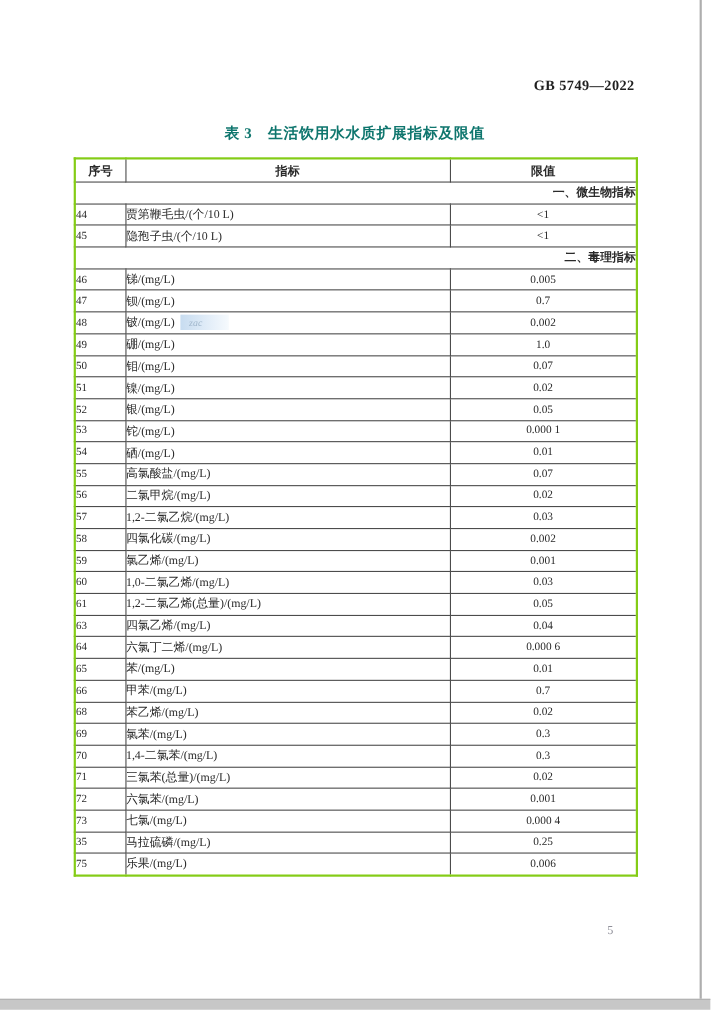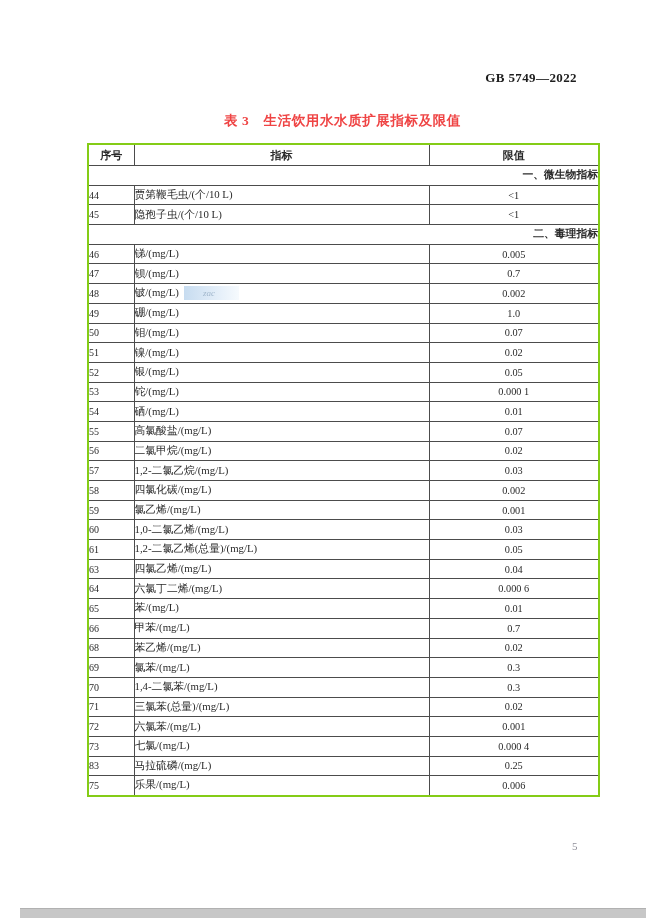--- a/index.html
+++ b/index.html
@@ -1,28 +1,28 @@
 <!DOCTYPE html>
 <html><head>
 <meta charset="utf-8">
 <style>
   html,body{margin:0;padding:0;}
   body{
     width:646px;height:918px;position:relative;overflow:hidden;
     background:#ffffff;
     font-family:"Liberation Serif","DejaVu Serif",serif;
   }
-  .page{position:absolute;inset:0;background:#ffffff;margin-left:20px;}
+  .page{position:absolute;inset:0;background:#ffffff;}
   .doc-code{
     position:absolute;top:70px;right:69px;
     font-weight:bold;font-size:13px;color:#1e1e1e;letter-spacing:.4px;
   }
   .table-title{
     position:absolute;top:112px;left:67px;width:511px;
-    text-align:center;font-weight:bold;font-size:13.5px;color:#ef4444;
+    text-align:center;font-weight:bold;font-size:13.5px;color:#0f766e;
     letter-spacing:.6px;
   }
   table.main{
     position:absolute;top:143px;left:67px;width:511px;
     border-collapse:collapse;table-layout:fixed;
     border:2px solid #84cc16;
   }
   table.main th, table.main td{
     border:1px solid #4c4c4c;
     padding:0;color:#2a2a2a;
@@ -32,21 +32,21 @@
   tbody tr{height:19.7px;}
   td.cell-no{text-align:left;font-size:10px;}
   td.cell-ind{text-align:left;padding-left:13px;font-size:10.8px;}
   td.cell-limit{text-align:center;font-size:10.3px;}
   td.section-cell{font-weight:bold;padding-left:8px;font-size:10.8px;text-align:right;}
   .watermark{
     display:inline-block;margin-left:5px;vertical-align:middle;
     width:36px;height:14px;line-height:14px;
     background:linear-gradient(90deg,#c7dcf0 0%,#e8f1fa 70%,#f6fafd 100%);
     color:#a2b8cd;font-size:9px;font-style:italic;
-    text-align:left;padding-left:19px;transform:translateY(-1px);
+    text-align:left;padding-left:8px;transform:translateY(-1px);
   }
   .page-number{
     position:absolute;top:840px;left:552px;
     font-size:11px;color:#8f8f99;
   }
   .right-edge{
     position:absolute;top:0;left:636px;width:2px;height:908px;
     background:#aeaeae;
   }
   .bottom-bar{
@@ -217,21 +217,21 @@
           <td class="cell-no">72</td>
           <td class="cell-ind">六氯苯/(mg/L)</td>
           <td class="cell-limit">0.001</td>
         </tr>
         <tr>
           <td class="cell-no">73</td>
           <td class="cell-ind">七氯/(mg/L)</td>
           <td class="cell-limit">0.000 4</td>
         </tr>
         <tr>
-          <td class="cell-no">83</td>
+          <td class="cell-no">35</td>
           <td class="cell-ind">马拉硫磷/(mg/L)</td>
           <td class="cell-limit">0.25</td>
         </tr>
         <tr>
           <td class="cell-no">75</td>
           <td class="cell-ind">乐果/(mg/L)</td>
           <td class="cell-limit">0.006</td>
         </tr>
       </tbody>
   </table>

